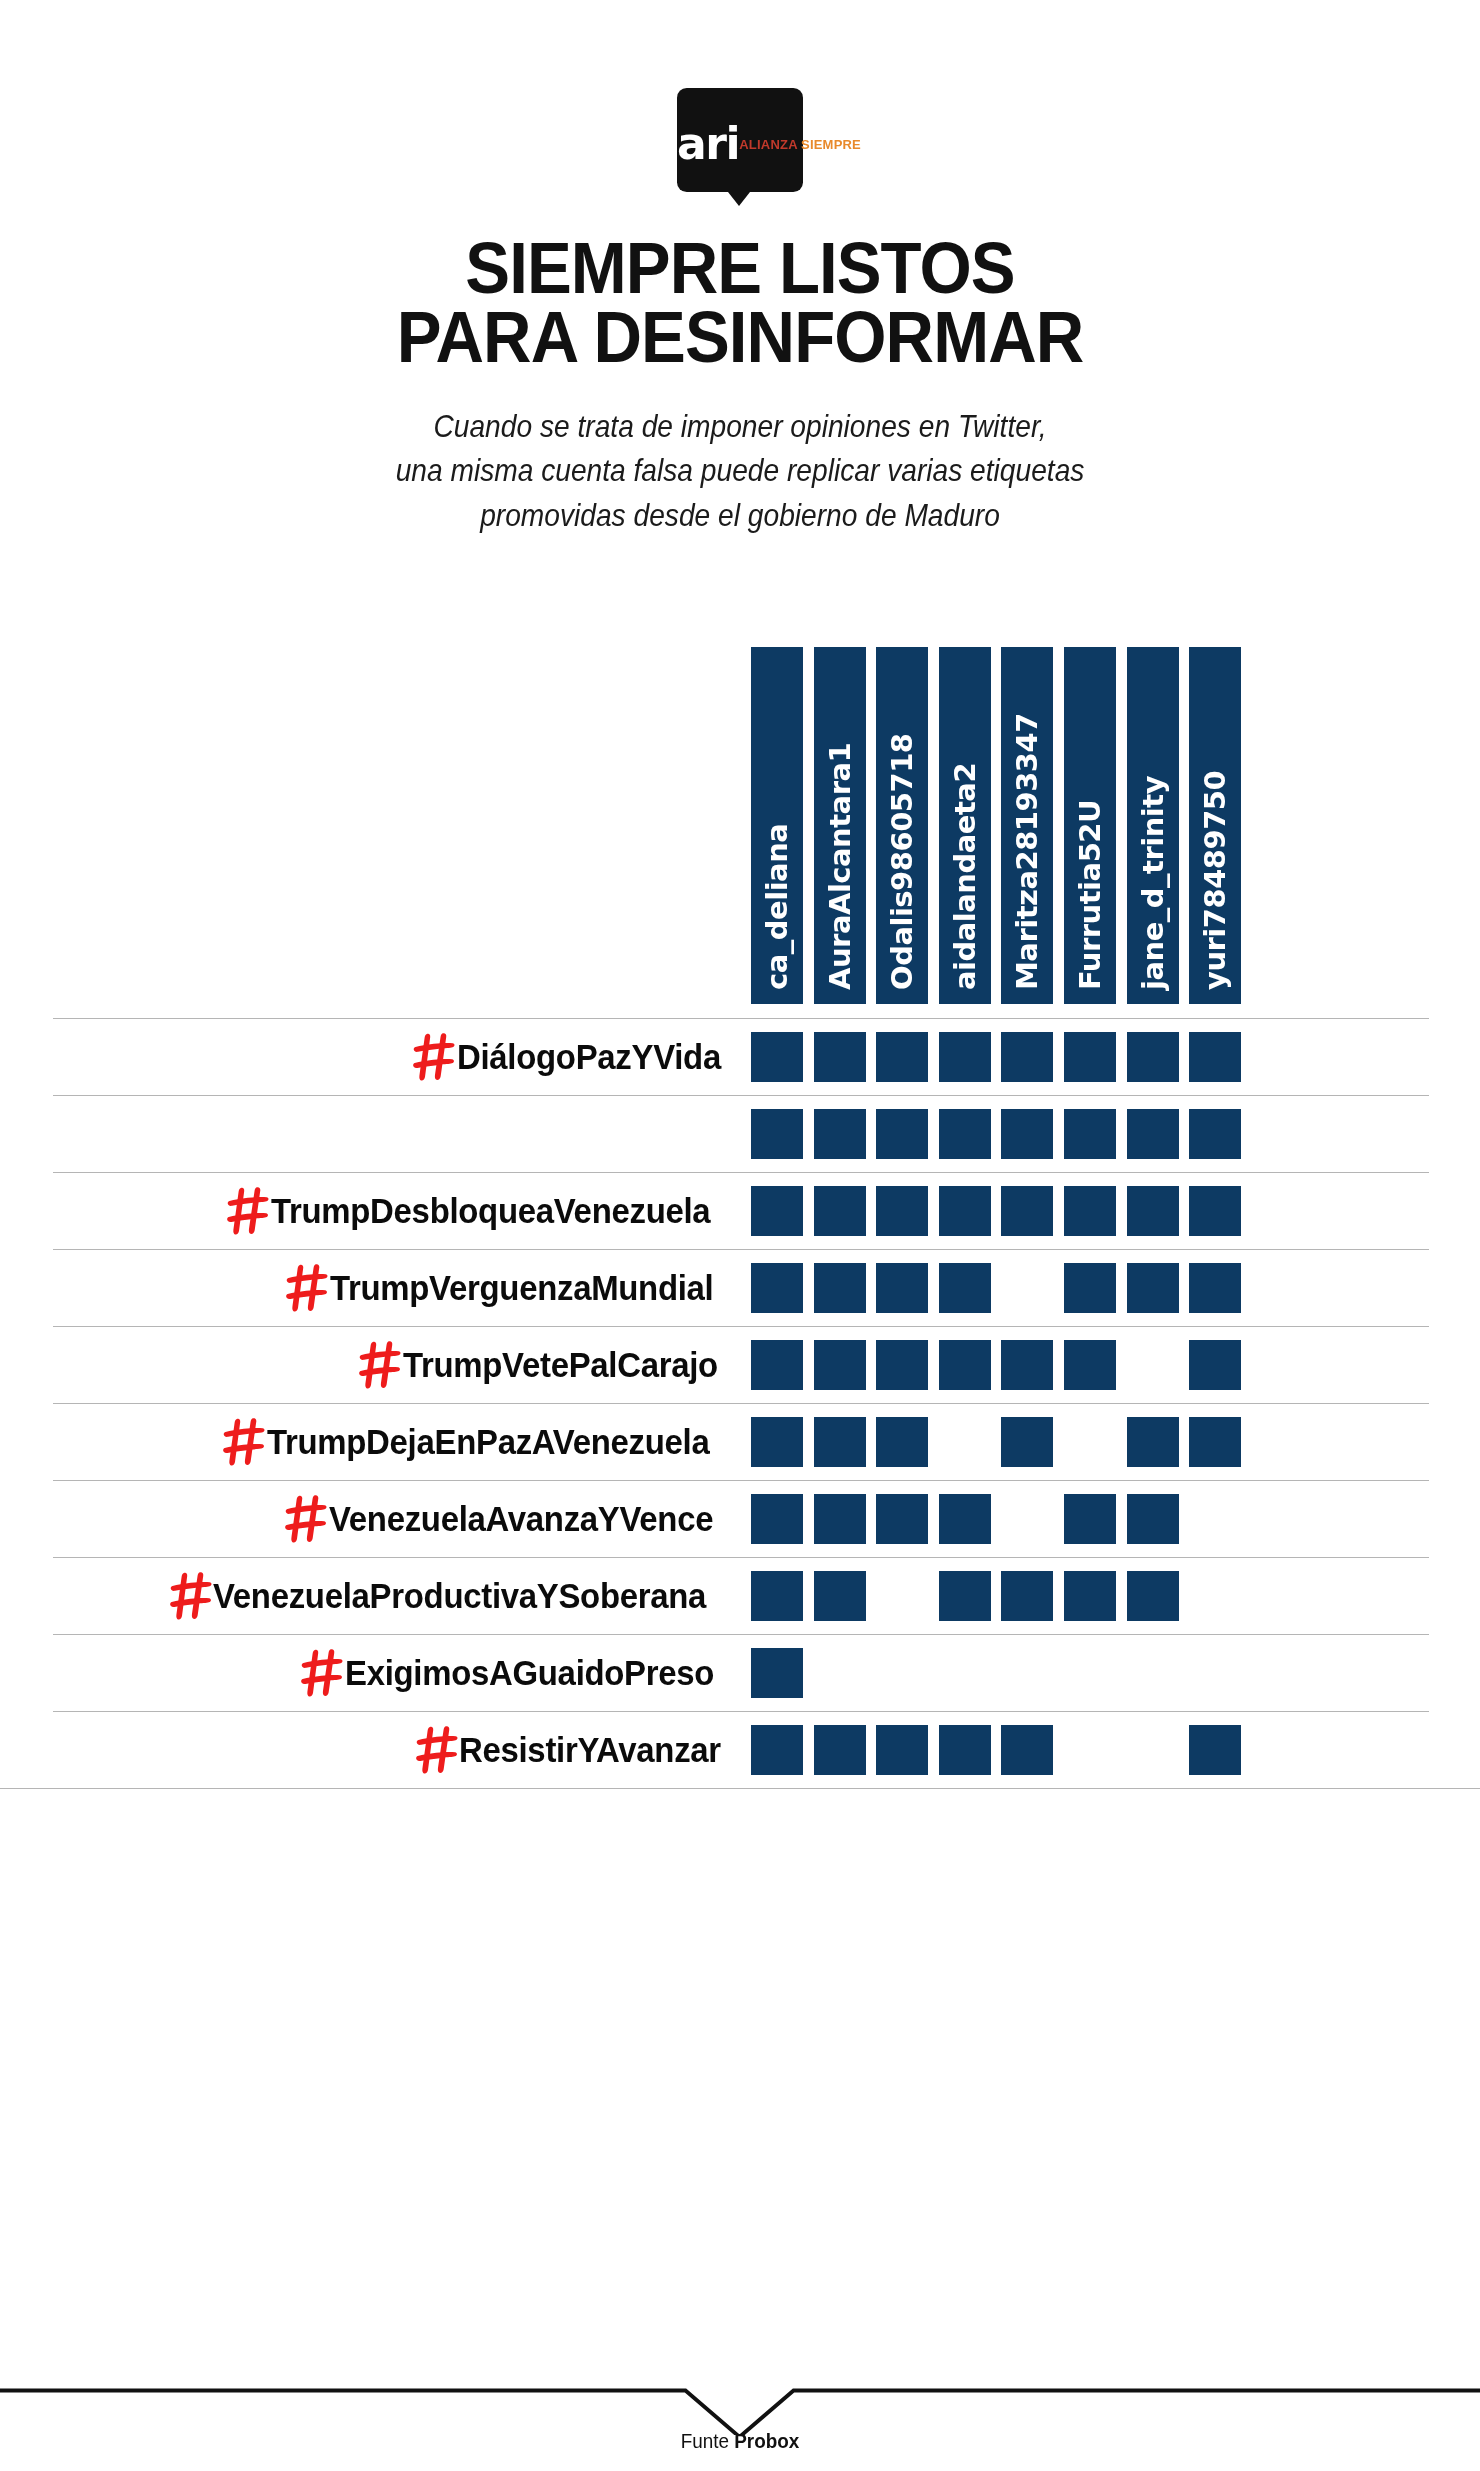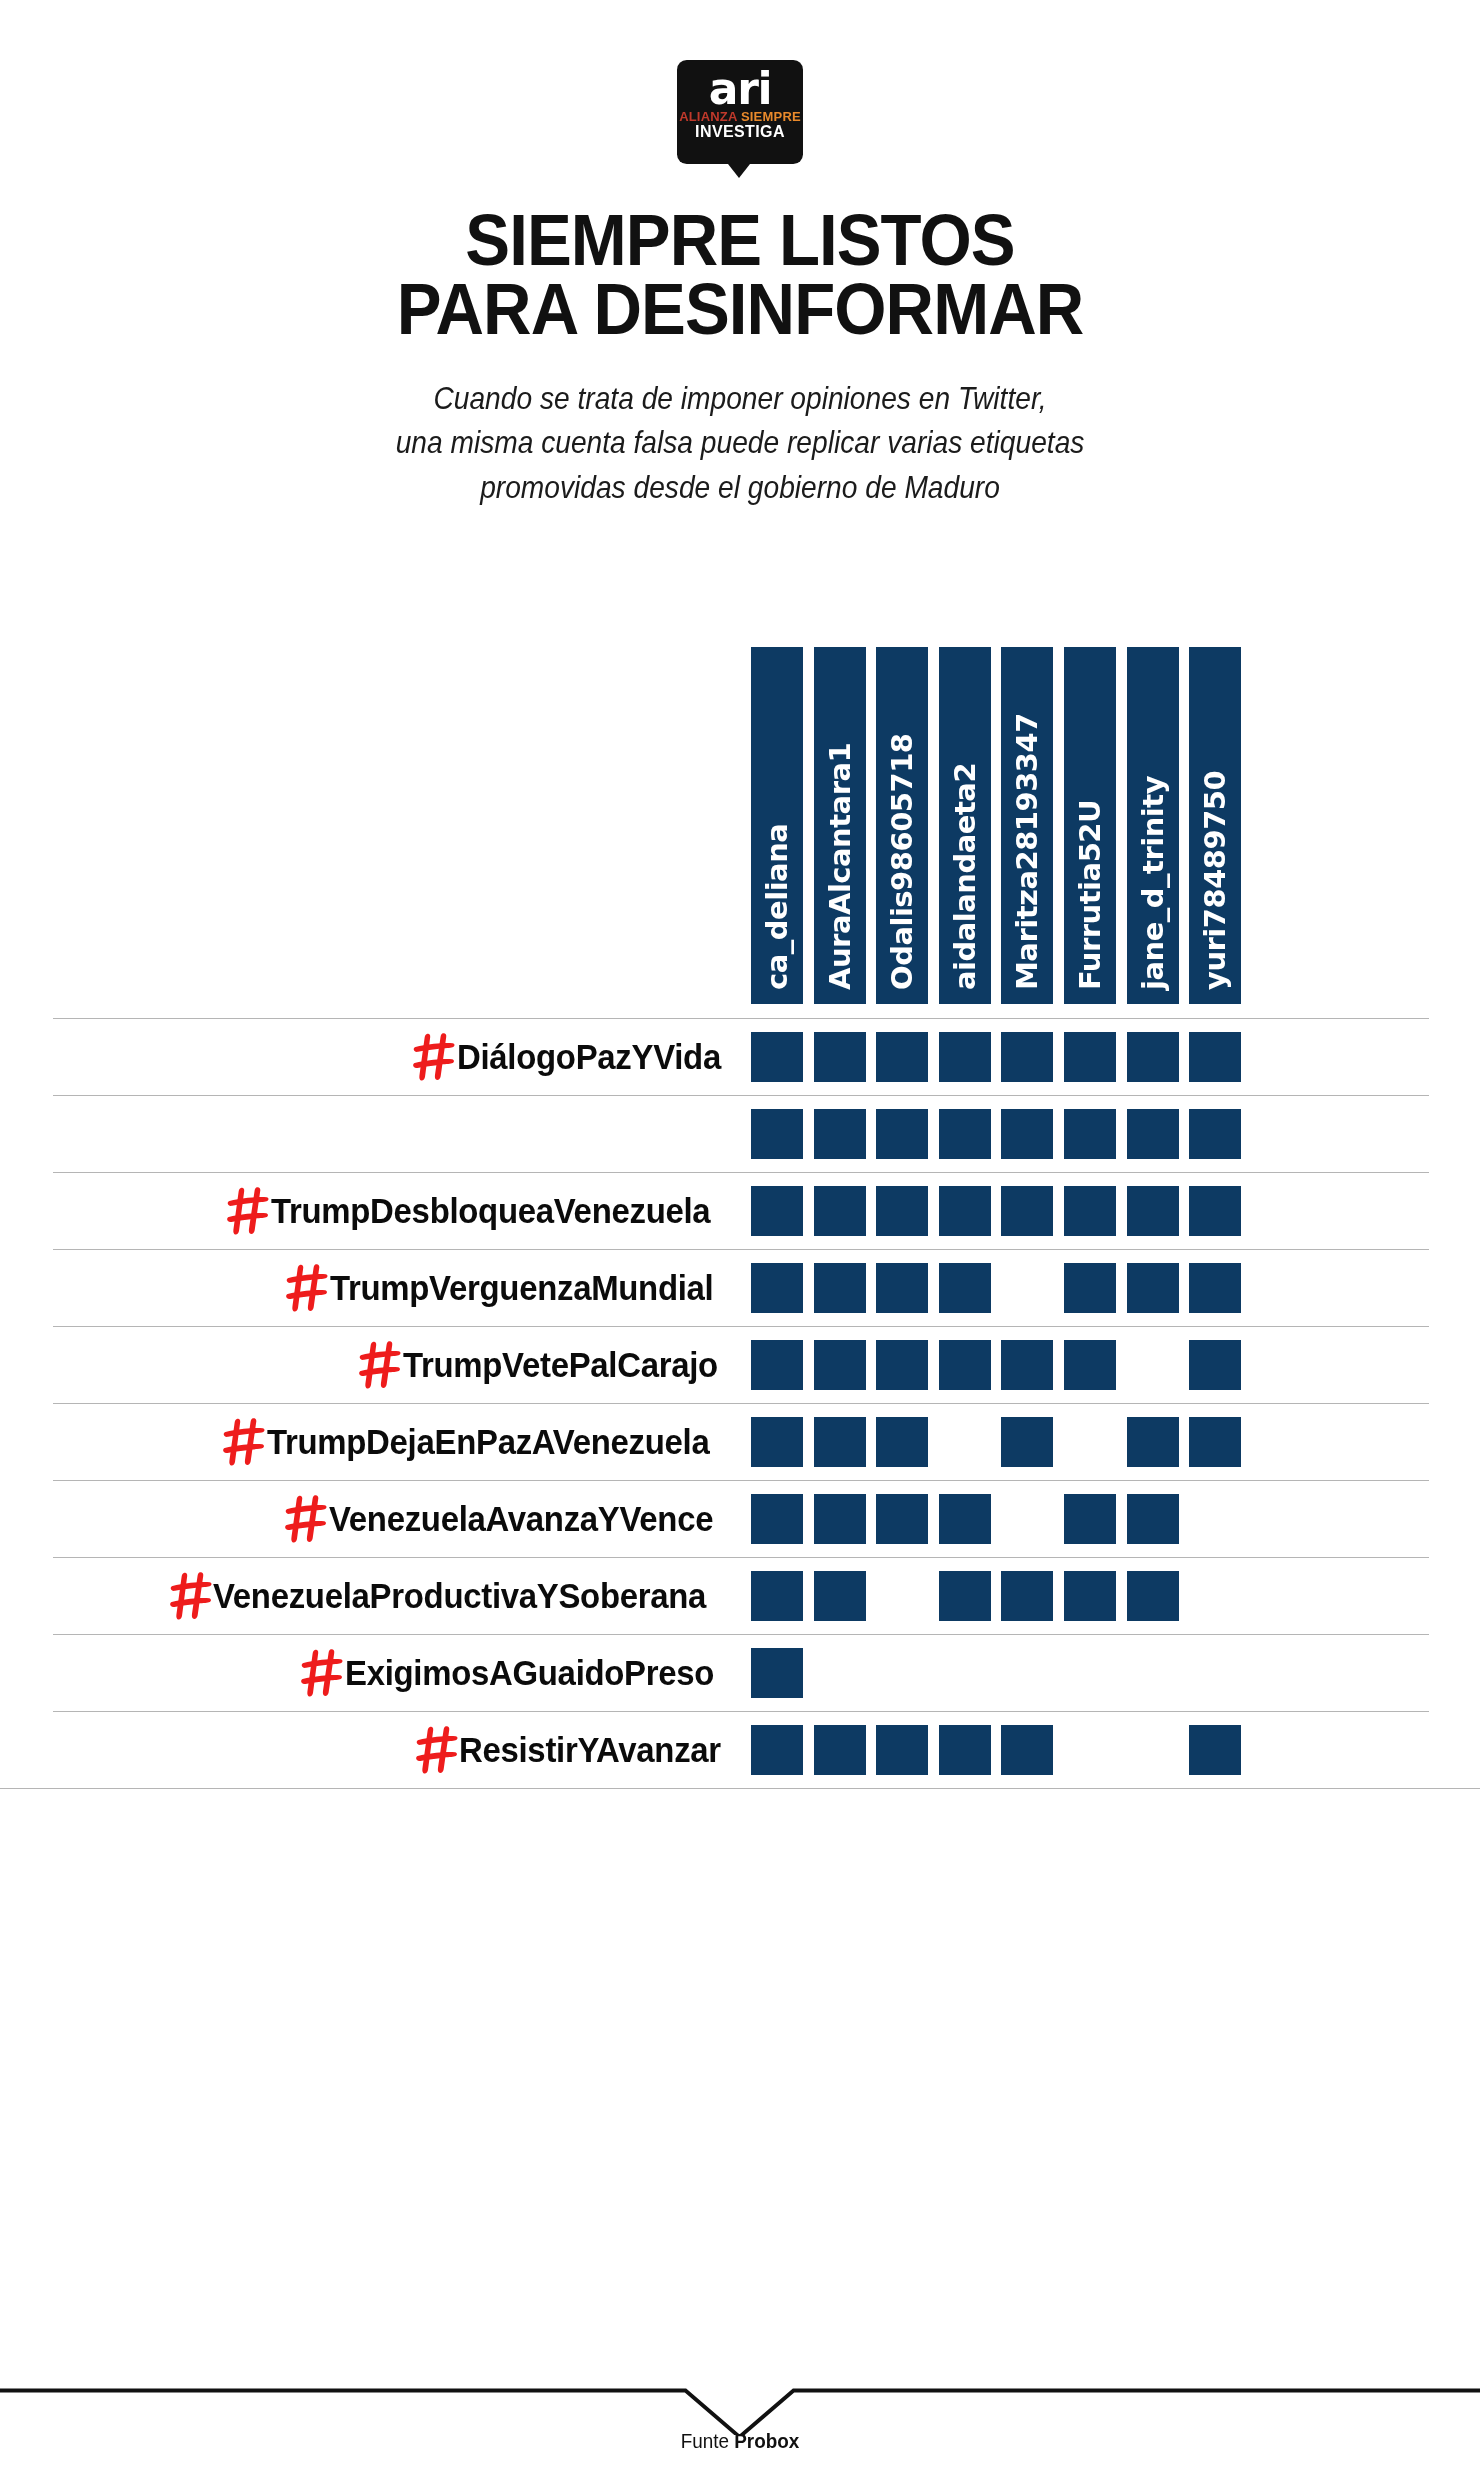--- a/index.html
+++ b/index.html
@@ -24,25 +24,26 @@
     justify-content: center;
     padding-top: 60px;
   }
   .logo {
     position: relative;
     width: 126px;
     height: 104px;
     background: #111111;
     border-radius: 9.7px;
     display: flex;
-    flex-direction: column;
+    flex-direction: row;
     align-items: center;
     justify-content: flex-start;
     padding-top: 8.7px;
     box-sizing: border-box;
+    margin-top: 28px;
   }
   .logo:after {
     content: "";
     position: absolute;
     bottom: -13.5px;
     left: 50%;
     margin-left: -11.6px;
     width: 0; height: 0;
     border-left: 11.6px solid transparent;
     border-right: 11.6px solid transparent;

